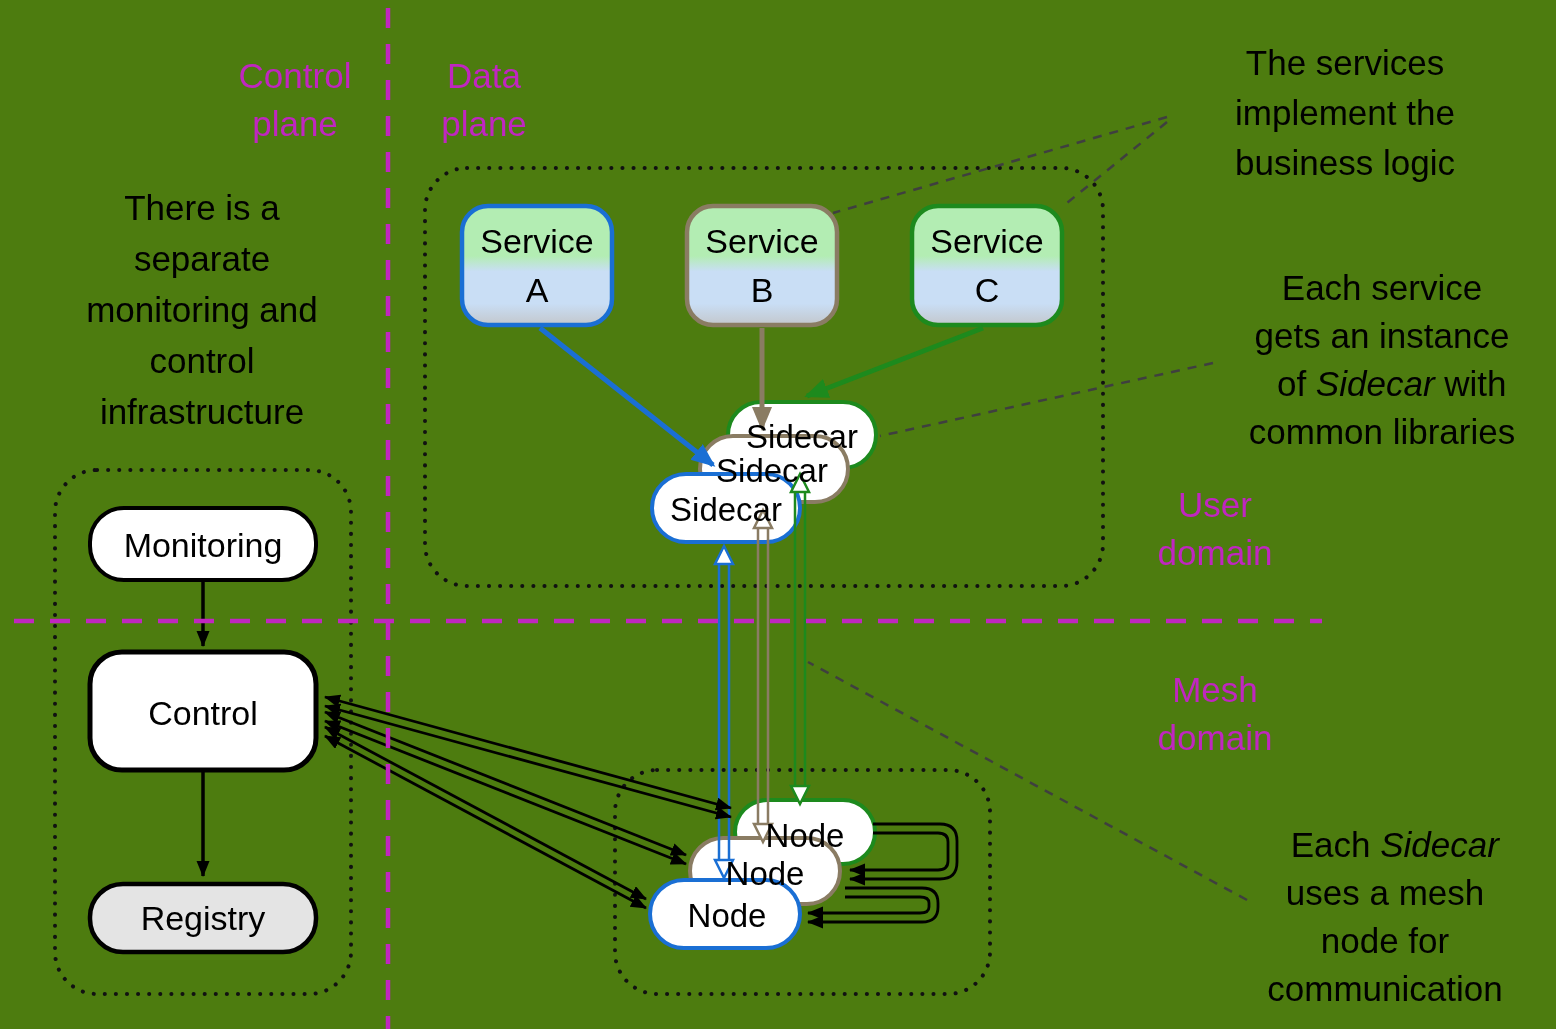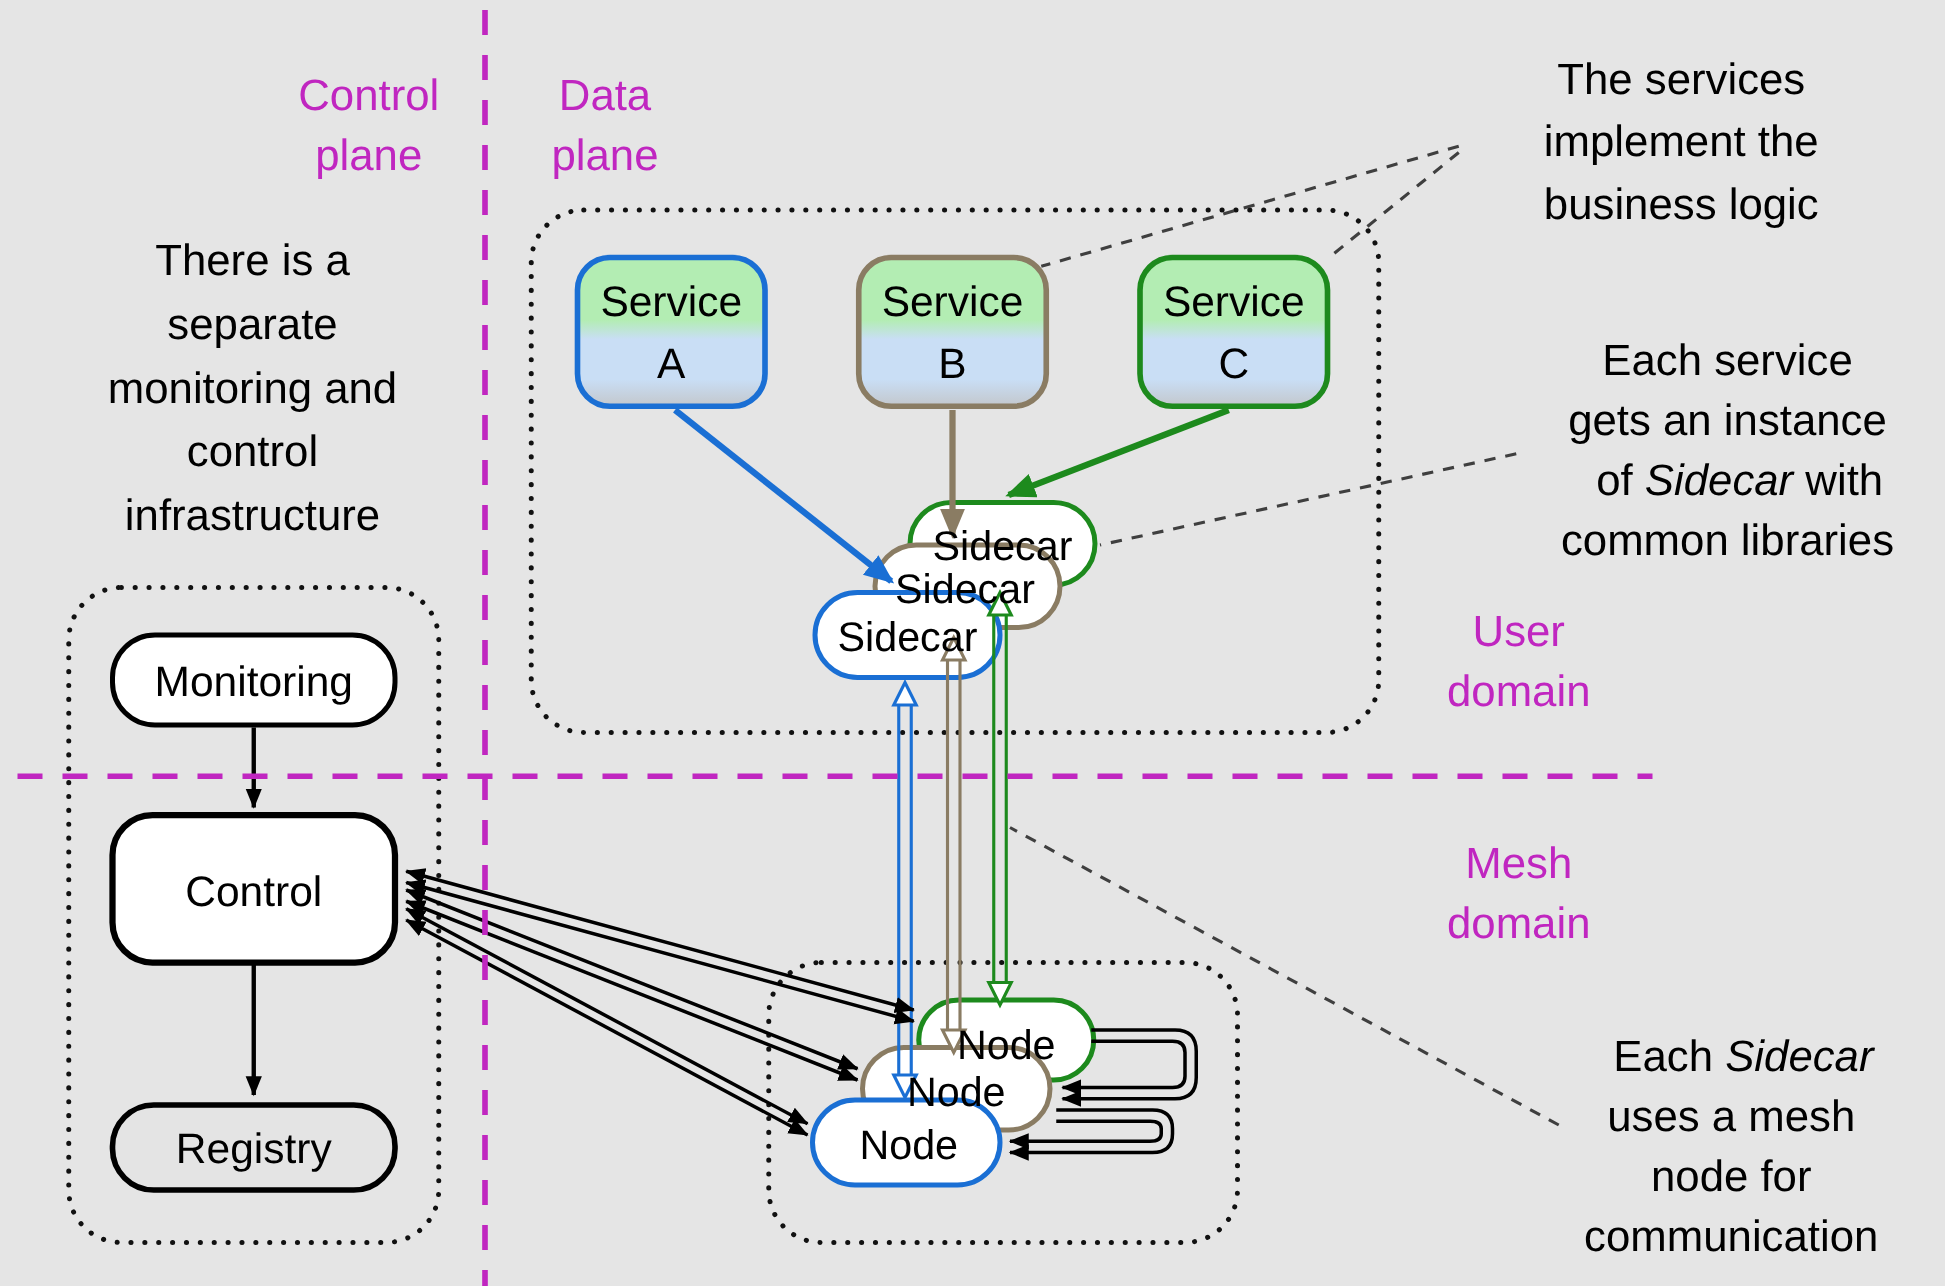--- a/index.html
+++ b/index.html
@@ -1,16 +1,16 @@
 <!DOCTYPE html>
 <html><head>
 <meta charset="utf-8">
 <style>
   html,body{margin:0;padding:0;background:#ffffff;}
-  .canvas{position:relative;width:1556px;height:1029px;background:#e5e5e5;overflow:hidden;}
+  .canvas{position:relative;width:1556px;height:1029px;background:#4d7c0f;overflow:hidden;}
   svg{display:block;}
   text{font-family:"Liberation Sans","DejaVu Sans",sans-serif;fill:#000000;}
   .t-magenta{fill:#c026c0;}
   .t-note{font-size:35px;}
   .t-plane{font-size:35px;}
   .t-box{font-size:34px;}
   .t-small{font-size:33px;}
 </style>
 </head>
 <body>

